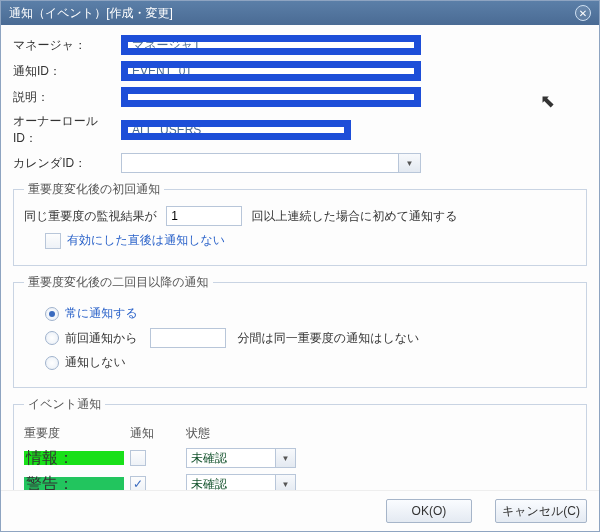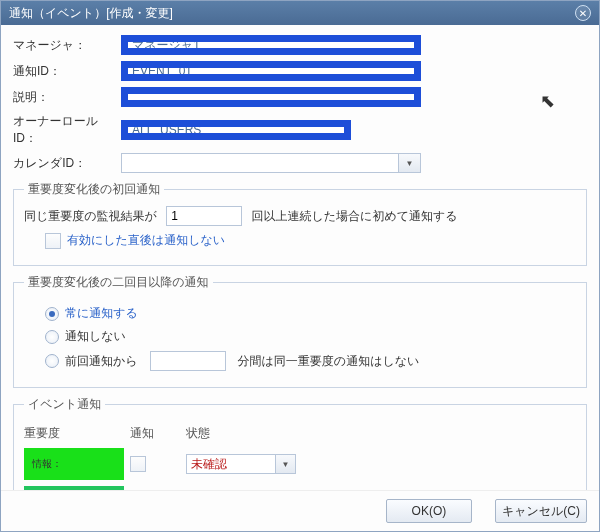--- a/index.html
+++ b/index.html
@@ -146,35 +146,35 @@
   .ev-table { margin-top: 4px; }
   .ev-head, .ev-row {
     display: grid;
     grid-template-columns: 100px 50px 120px;
     align-items: center;
     column-gap: 6px;
     margin-bottom: 6px;
   }
   .ev-head { color: #555; }
   .sev-cell {
-    height: 32px;
-    display: flex;
-    align-items: center;
-    padding-left: 8px;
-    font-size: 10px;
+    height: 14px;
+    display: flex;
+    align-items: center;
+    padding-left: 2px;
+    font-size: 16px;
     color: #333;
   }
   .sel2 {
     display: inline-flex;
     border: 1px solid #b8c6d9;
     height: 20px;
     background: #fff;
     width: 110px;
   }
-  .sel2 .sel-text { flex: 1; padding: 1px 4px; font-size: 12px; color: #b91c1c; }
+  .sel2 .sel-text { flex: 1; padding: 1px 4px; font-size: 12px; color: #14532d; }
   .sel2 .sel-btn {
     width: 20px;
     border-left: 1px solid #b8c6d9;
     background: linear-gradient(#f7f9fc, #e3e9f1);
     display: flex;
     align-items: center;
     justify-content: center;
     font-size: 8px;
     color: #555;
     cursor: pointer;
@@ -264,28 +264,28 @@
 
       <div class="rad-row">
         <span class="radio">
             <span class="dot"></span>
           </span>
         <span class="link-blue">常に通知する</span>
       </div>
 
       <div class="rad-row">
         <span class="radio"></span>
-        <span>通知しない</span>
-      </div>
-
-      <div class="rad-row">
-        <span class="radio"></span>
         <span>前回通知から</span>
         <input class="small-num" value="" style="">
         <span>分間は同一重要度の通知はしない</span>
+      </div>
+
+      <div class="rad-row">
+        <span class="radio"></span>
+        <span>通知しない</span>
       </div>
     </fieldset>
 
     <fieldset class="group">
       <legend>イベント通知</legend>
 
       <div class="ev-table">
         <div class="ev-head">
           <span>重要度</span>
           <span>通知</span>

